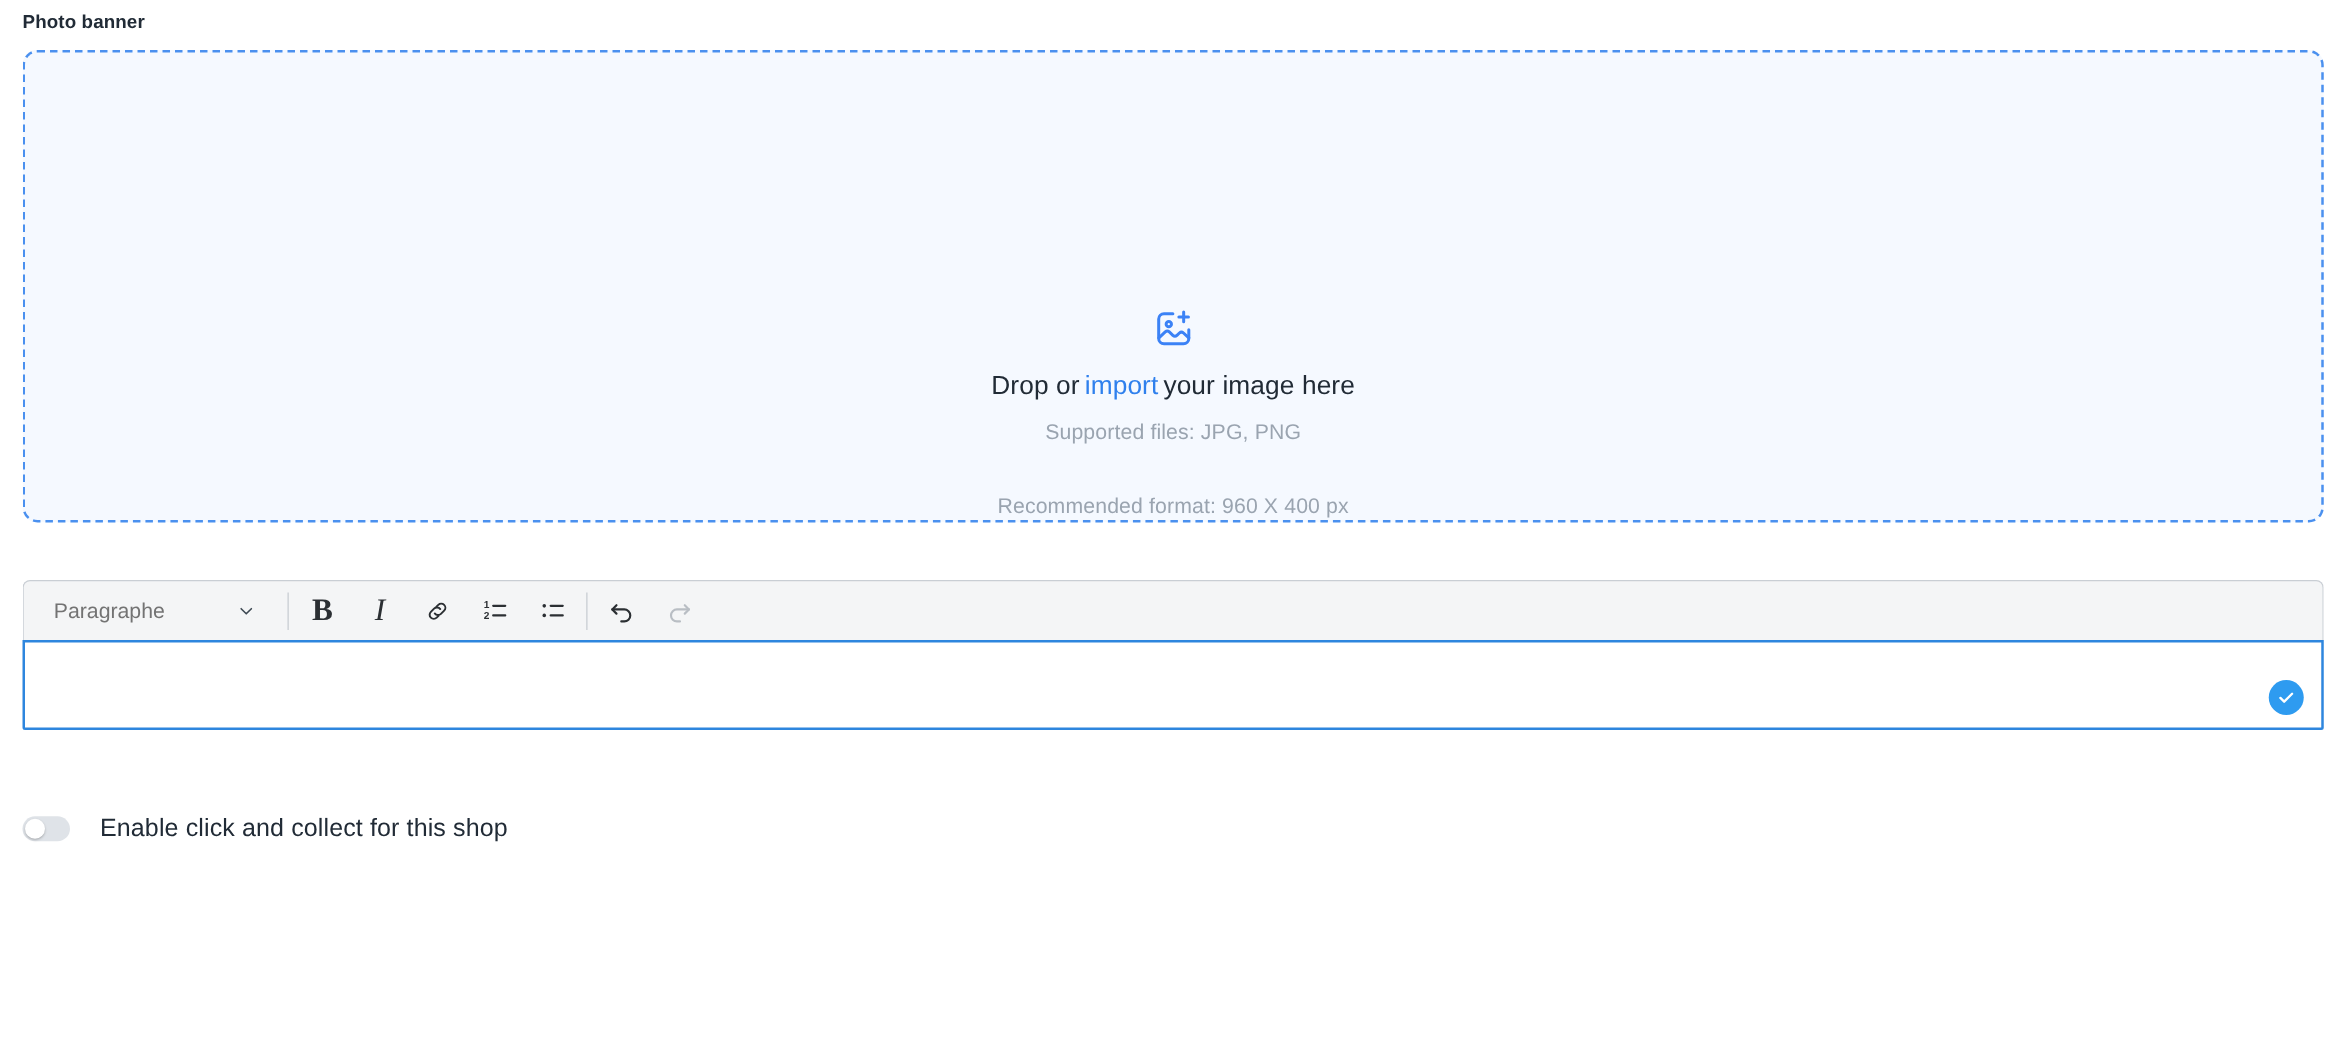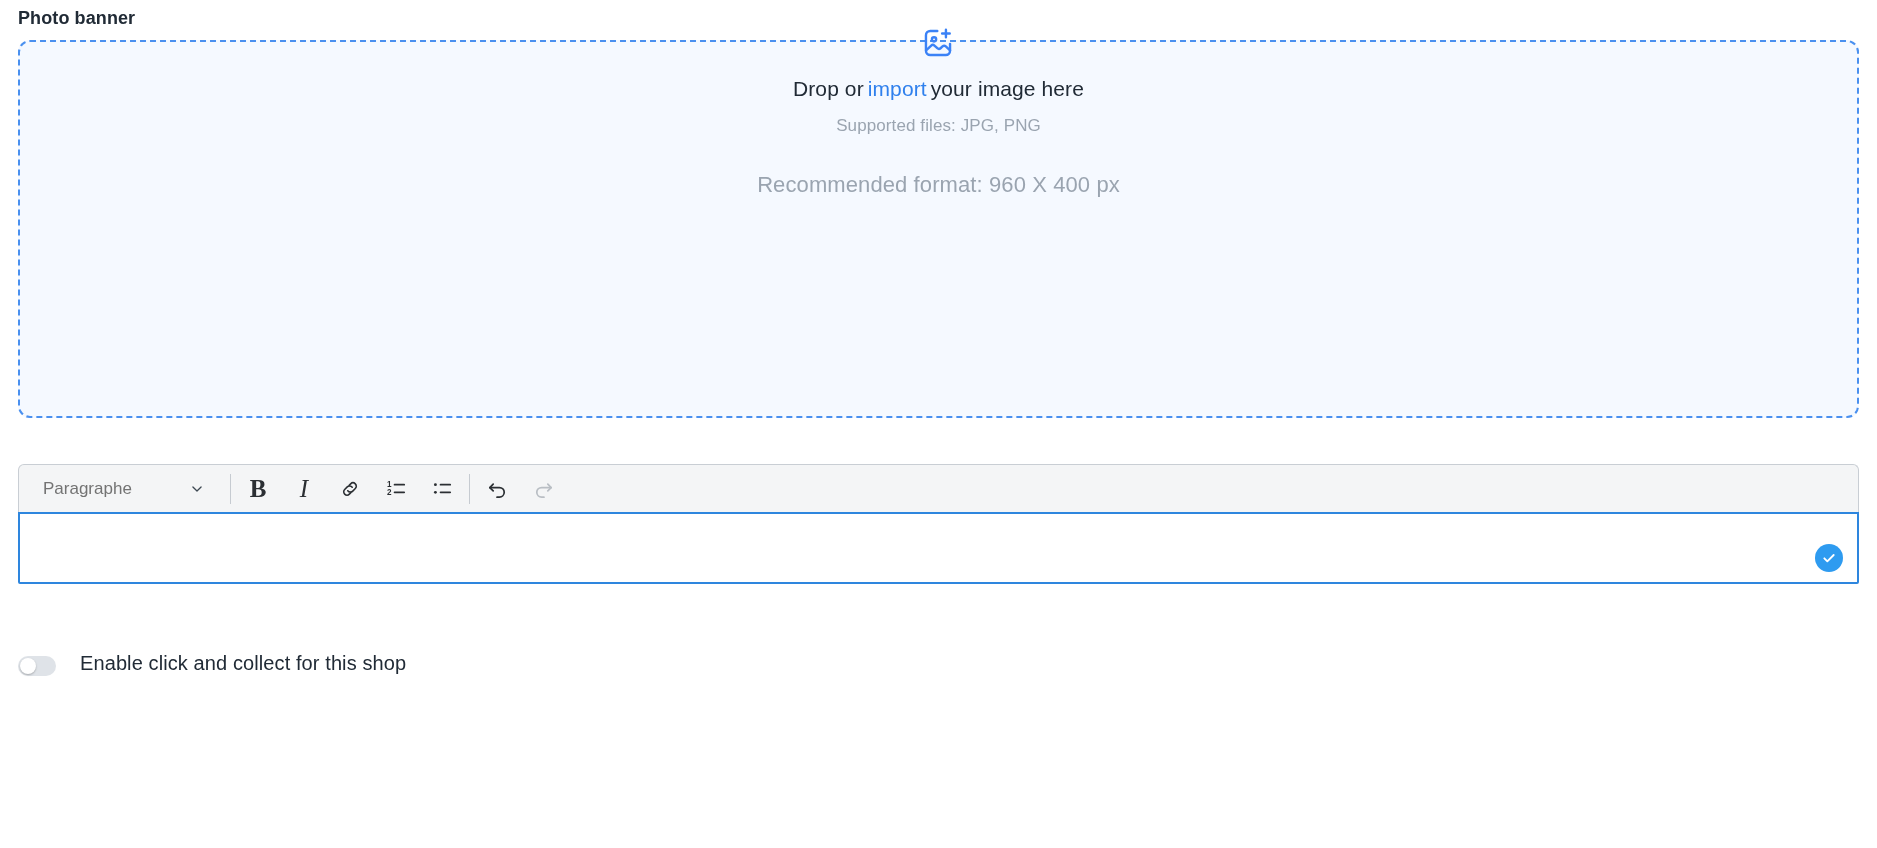--- a/index.html
+++ b/index.html
@@ -16,39 +16,39 @@
 
   .page {
     width: 1877px;
     height: 848px;
     position: relative;
     padding: 0 18px;
   }
 
   
   .field-label {
-    font-size: 18px;
+    font-size: 15px;
     font-weight: bold;
     color: #212b36;
     letter-spacing: 0.1px;
     margin: 0;
     padding-top: 8px;
     line-height: 20px;
   }
 
   .dropzone {
     margin-top: 12px;
     height: 378px;
     border: 2px dashed #4a90ef;
     border-radius: 12px;
     background: #f5f9ff;
     display: flex;
     flex-direction: column;
     align-items: center;
-    justify-content: flex-start;
+    justify-content: flex-end;
     position: relative;
   }
 
   .dropzone-inner {
     display: flex;
     flex-direction: column;
     align-items: center;
     margin-top: -16px;
   }
 
@@ -76,21 +76,21 @@
   .supported {
     margin-top: 13px;
     font-size: 17px;
     color: #9aa4b0;
     line-height: 22px;
     letter-spacing: 0.1px;
   }
 
   .recommended {
     margin-top: 37px;
-    font-size: 22px;
+    font-size: 17px;
     color: #9aa4b0;
     line-height: 22px;
     letter-spacing: 0.1px;
   }
 
   
   .description-section { margin-top: 46px; }
 
   .editor {
     margin-top: 12px;
@@ -215,21 +215,21 @@
     font-weight: bold;
     color: #3b82f6;
     line-height: 34px;
     letter-spacing: 0.1px;
     margin: 0;
   }
 
   .cc-row {
     margin-top: 31px;
     display: flex;
-    align-items: flex-end;
+    align-items: center;
   }
 
   .toggle {
     width: 38px;
     height: 20px;
     border-radius: 10px;
     background: #dfe3e8;
     position: relative;
     cursor: pointer;
     border: none;

